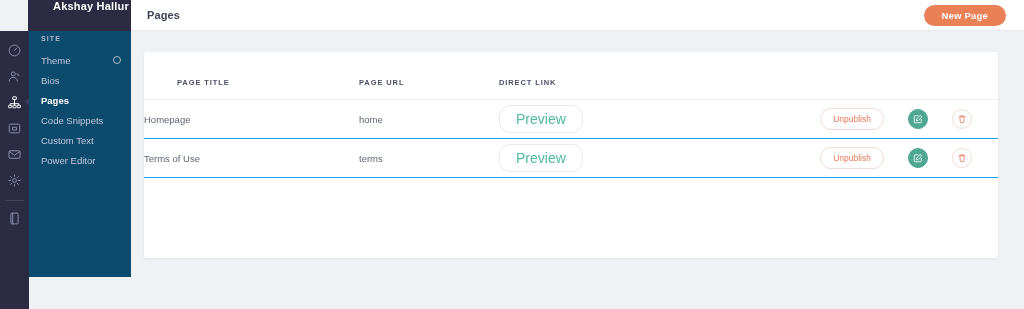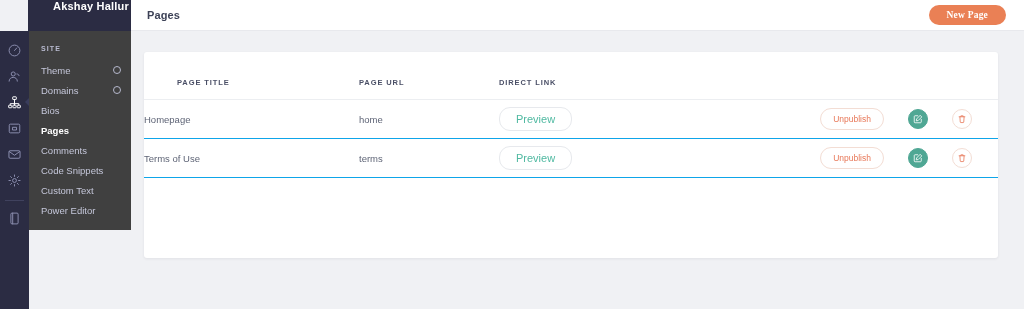--- a/index.html
+++ b/index.html
@@ -39,22 +39,22 @@
   .rail-icon.active { color: #ffffff; }
   .rail-icon.active::after {
     content: ""; position: absolute; right: -1px; top: 50%;
     transform: translateY(-50%);
     border-top: 5px solid transparent; border-bottom: 5px solid transparent;
     border-right: 5px solid #393c5c;
   }
   .rail-sep { width: 19px; height: 1px; background: #40425e; margin: 7px 0 4px; }
 
   .sb-panel {
-    position: absolute; top: 31px; left: 29px; width: 102px; height: 199px;
-    background: #404040; padding-top: 14px;
+    position: absolute; top: 31px; left: 29px; width: 102px; height: 246px;
+    background: #0c4a6e; padding-top: 4px;
   }
   .sb-section {
     color: #b9bbd0; font-size: 7px; font-weight: 700; letter-spacing: 1.1px;
     padding: 0 0 0 12px; margin-bottom: 8px;
   }
   .sb-item {
     display: flex; align-items: center; height: 20px;
     padding: 0 10px 0 12px; color: #c5c7da; font-size: 9.5px;
     white-space: nowrap;
   }
@@ -69,21 +69,21 @@
   .main { position: relative; flex: 1; height: 309px; background: #f0f1f4; }
   .topbar {
     position: relative; height: 31px; background: #ffffff;
     display: flex; align-items: center; padding: 0 16px 0 16px;
     border-bottom: 1px solid #e8e9ed;
   }
   .page-title { font-size: 11px; font-weight: 700; color: #3d4257; letter-spacing: .1px; }
   .spacer { flex: 1; }
   .btn-new {
     background: #ea8055; color: #ffffff; border: none;
-    font-family: Liberation Serif, serif;
+    font-family: Liberation Sans, sans-serif;
     font-size: 9.5px; font-weight: 700; letter-spacing: .2px;
     border-radius: 11px; padding: 5px 18px; cursor: pointer;
     margin-right: 2px;
   }
 
   .card {
     position: absolute; left: 13px; top: 52px; width: 854px; height: 206px;
     background: #ffffff; border-radius: 3px;
     box-shadow: 0 1px 3px rgba(30,35,60,.07);
   }
@@ -98,21 +98,21 @@
   .col-act    { width: auto; }
   .table tbody td {
     font-size: 9.5px; color: #5e6476; padding: 0; height: 39px;
     border-bottom: 1px solid #0ea5e9; vertical-align: middle;
   }
   .table tbody tr:last-child td { border-bottom: 1px solid #0ea5e9; }
   .cell-title { padding-left: 33px; }
 
   .pill-preview {
     display: inline-block; border: 1px solid #e7e9ed; background: #fff;
-    color: #4fb9a1; font-size: 11px; font-weight: 400;
+    color: #4fb9a1; font-size: 14px; font-weight: 400;
     border-radius: 11px; padding: 5px 16px; cursor: pointer;
     font-family: "Liberation Sans", sans-serif;
   }
   .actions { display: flex; align-items: center; justify-content: flex-end;
              gap: 24px; padding-right: 26px; }
   .pill-unpublish {
     border: 1px solid #f3ddd4; background: #fff; color: #e8795a;
     font-size: 8.5px; border-radius: 11px; padding: 5px 12px; cursor: pointer;
     font-family: "Liberation Sans", sans-serif; white-space: nowrap;
   }
@@ -193,31 +193,24 @@
     </div>
 
     <div class="sb-panel">
       <div class="sb-section">SITE</div>
 
       <div class="sb-item">
         <span class="lbl">Theme</span>
         <span class="sb-ring"></span>
       </div>
       <div class="sb-item">
-        <span class="lbl">Domains</span>
-        <span class="sb-ring"></span>
-      </div>
-      <div class="sb-item">
         <span class="lbl">Bios</span>
       </div>
       <div class="sb-item active">
         <span class="lbl">Pages</span>
-      </div>
-      <div class="sb-item">
-        <span class="lbl">Comments</span>
       </div>
       <div class="sb-item">
         <span class="lbl">Code Snippets</span>
       </div>
       <div class="sb-item">
         <span class="lbl">Custom Text</span>
       </div>
       <div class="sb-item">
         <span class="lbl">Power Editor</span>
       </div>

